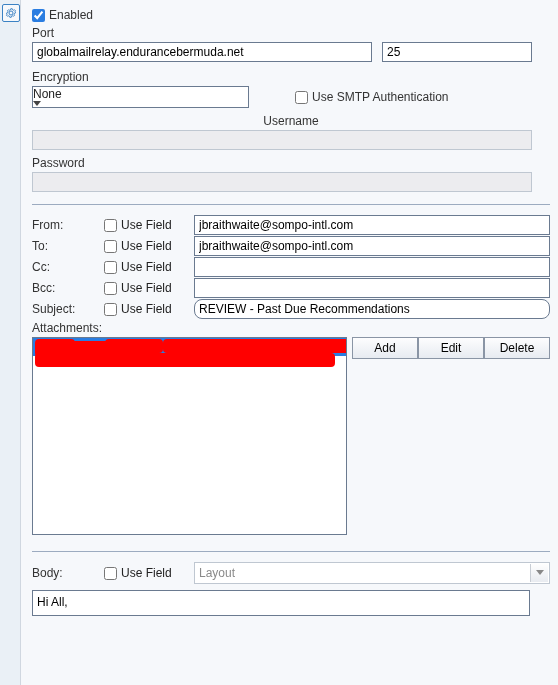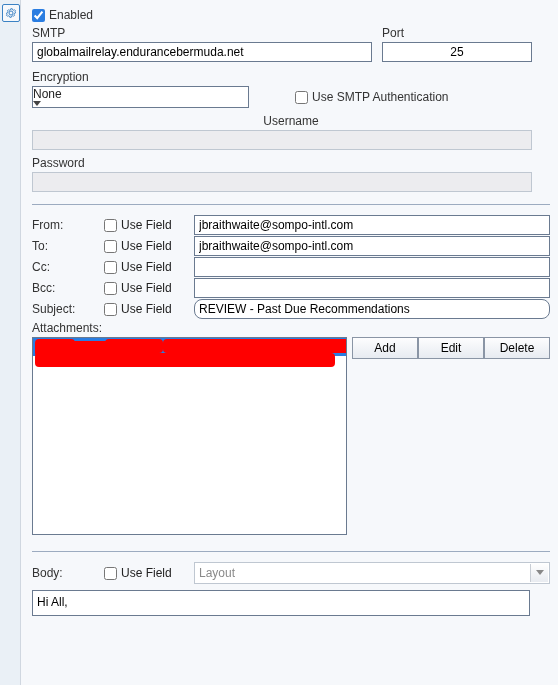--- a/index.html
+++ b/index.html
@@ -153,28 +153,27 @@
 </div>
 
 <div class="content">
 
   <div class="row" style="margin-top:2px;">
     <input type="checkbox" class="check" checked="" style="">
     <span class="lbl">Enabled</span>
   </div>
 
   <div class="row" style="margin-top:4px;">
-    <span class="lbl" style="width:350px;">SMTP</span>
     <span class="lbl">Port</span>
   </div>
 
   <div class="row" style="margin-top:2px;">
     <input type="text" class="field" style="width: 340px;" value="globalmailrelay.endurancebermuda.net">
     <div style="width:10px;"></div>
-    <input type="text" class="field" style="width: 150px; text-align: center;" value="25">
+    <input type="text" class="field" style="width: 150px;" value="25">
   </div>
 
   <div class="row" style="margin-top:8px;">
     <span class="lbl">Encryption</span>
   </div>
   <div class="row" style="margin-top:2px; align-items:center;">
     <div class="ddl-box">
       <div class="ddl-sel">None</div>
       <div class="ddl-btn">
         <svg width="8" height="6" viewBox="0 0 8 6">

